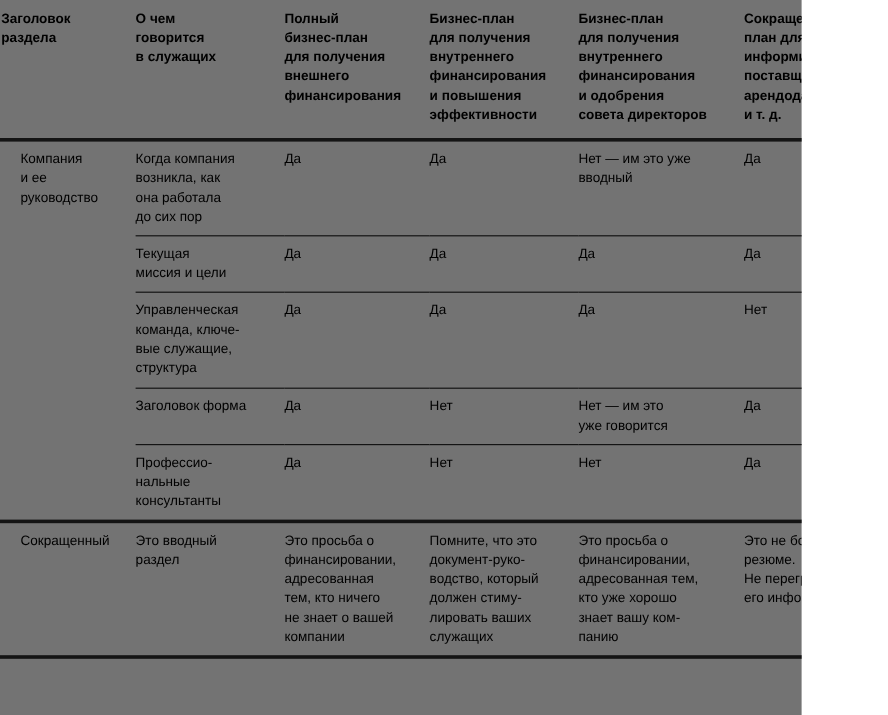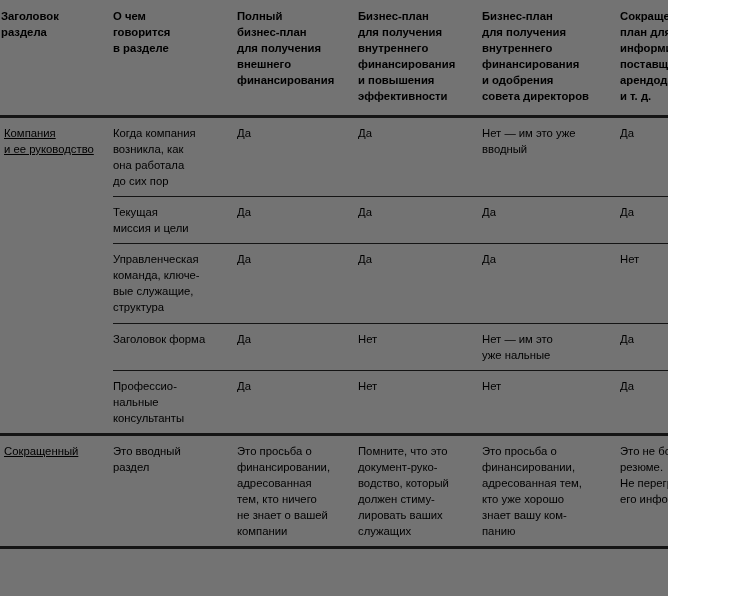--- a/index.html
+++ b/index.html
@@ -64,21 +64,21 @@
     line-height: 0;
   }
   tr.rule-thin td.line {
     border-top: 1.6px solid #141414;
   }
 
   
   tr.data-row td {
     padding: 7px 10px 7px 0;
   }
-  tr.data-row td.first { padding-left: 4px; text-decoration: underline; }
+  tr.data-row td.first { padding-left: 17px; }
 
   .cell-text { display: block; white-space: pre-line; }
 
   .rowgroup-label { font-weight: normal; }
 </style>
 </head>
 <body>
 
 <div id="page">
   <table class="plan-table">
@@ -92,21 +92,21 @@
     </colgroup>
     <thead>
       <tr class="header-row">
         <th class="first">
           <span class="cell-text">Заголовок
 раздела</span>
         </th>
         <th>
           <span class="cell-text">О чем
 говорится
-в разделе</span>
+в служащих</span>
         </th>
         <th>
           <span class="cell-text">Полный
 бизнес-план
 для получения
 внешнего
 финансирования</span>
         </th>
         <th>
           <span class="cell-text">Бизнес-план
@@ -224,21 +224,21 @@
           <span class="cell-text">Заголовок форма</span>
         </td>
         <td>
           <span class="cell-text">Да</span>
         </td>
         <td>
           <span class="cell-text">Нет</span>
         </td>
         <td>
           <span class="cell-text">Нет — им это
-уже нальные</span>
+уже говорится</span>
         </td>
         <td>
           <span class="cell-text">Да</span>
         </td>
       </tr>
 
       <tr class="rule-thin">
         <td class="line" colspan="5"></td>
       </tr>
 

